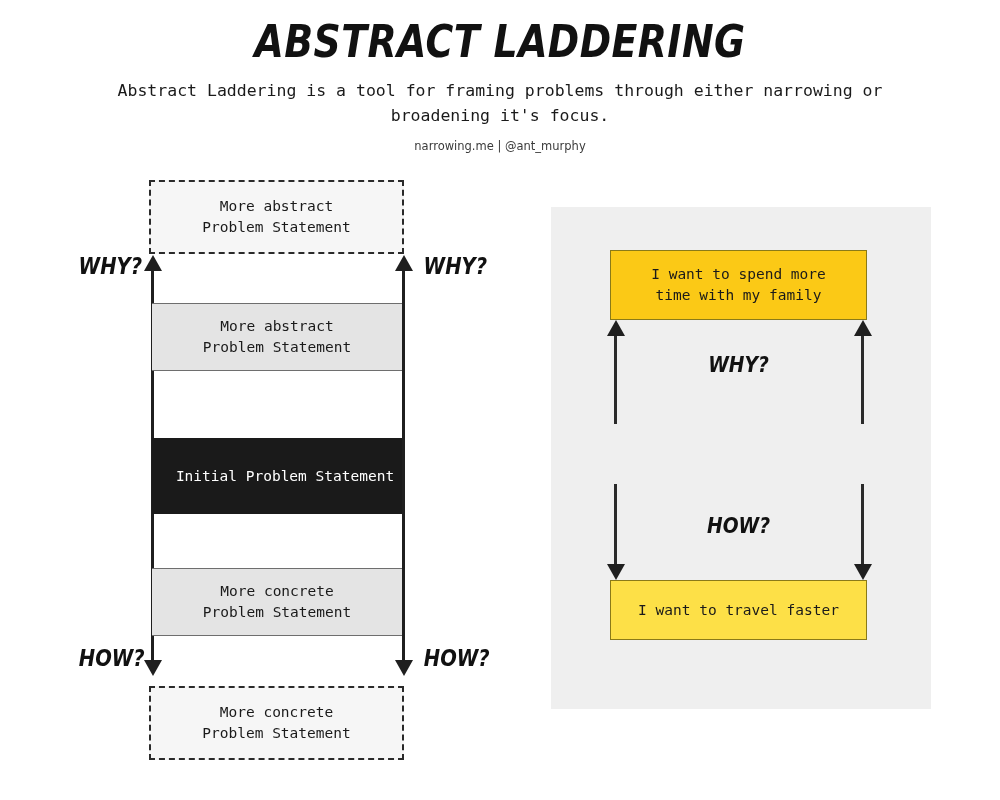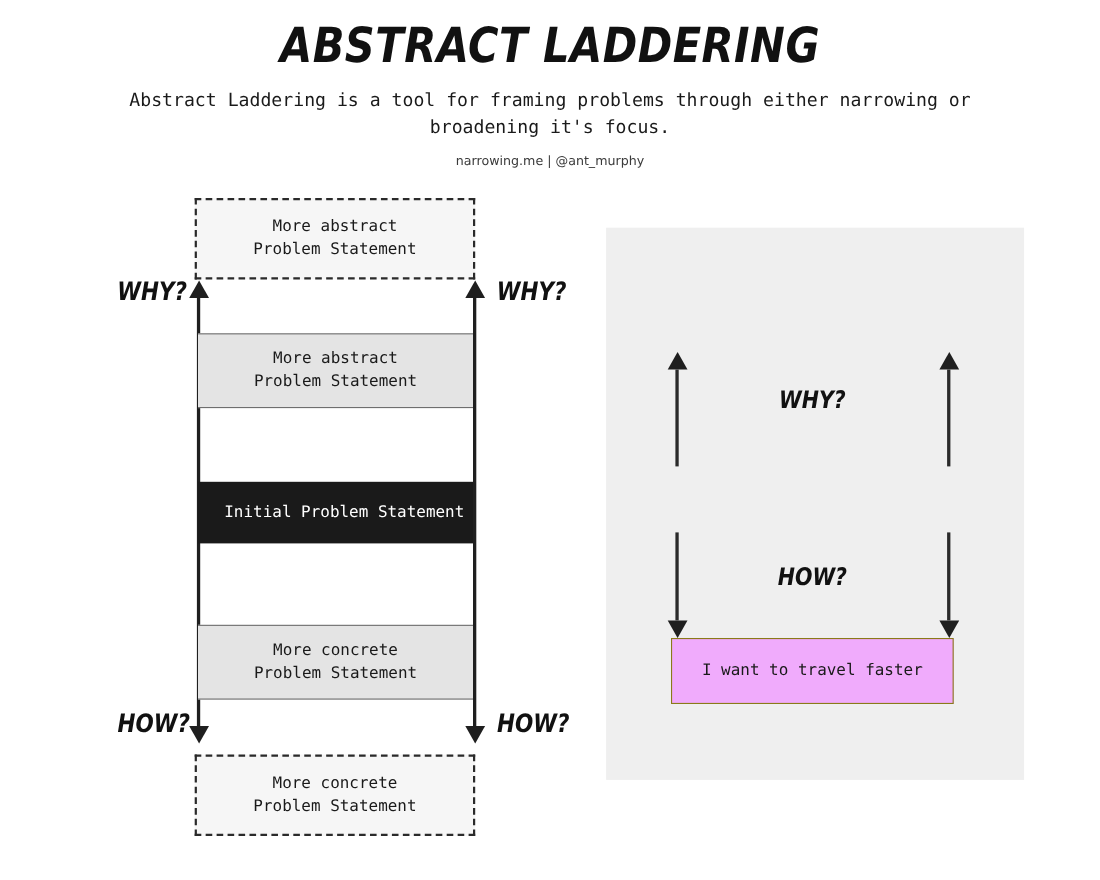--- a/index.html
+++ b/index.html
@@ -46,21 +46,21 @@
     text-align: center;
     font-family: "DejaVu Sans", "Liberation Sans", sans-serif;
     font-size: 11.5px;
     color: #3a3a3a;
   }
 
   
   #ladder {
     position: absolute;
     left: 0; top: 0;
-    width: 520px; height: 800px; margin-left: 28px;
+    width: 520px; height: 800px;
   }
   .rail {
     position: absolute;
     width: 3px;
     background: #1f1f1f;
   }
   .rail-left  { left: 151px; }
   .rail-right { left: 402px; }
   .rail-top    { top: 266px; height: 394px; }
 
@@ -193,43 +193,44 @@
   <div class="arrow arrow-up" style="left:394.5px;top:255px;"></div>
 
   <div class="arrow arrow-down" style="left:143.5px;top:660px;"></div>
   <div class="arrow arrow-down" style="left:394.5px;top:660px;"></div>
 
   <div class="side-label" style="left:73px;top:253px;">WHY?</div>
   <div class="side-label" style="left:418px;top:253px;">WHY?</div>
 
   <div class="rung rung-gray" style="top:303px;height:68px;">More abstract<br>Problem Statement</div>
 
-  <div class="rung rung-black" style="top:438px;height:56px;padding-left:16px;">Initial Problem Statement</div>
+  <div class="rung rung-black" style="top:438px;height:76px;padding-left:16px;">Initial Problem Statement</div>
 
   <div class="rung rung-gray" style="top:568px;height:68px;">More concrete<br>Problem Statement</div>
 
   <div class="side-label" style="left:73px;top:645px;">HOW?</div>
   <div class="side-label" style="left:418px;top:645px;">HOW?</div>
 
   <div class="dashbox" style="top:686px;height:74px;">More concrete<br>Problem Statement</div>
 </div>
 
 <div id="example">
 
 
   <div class="ex-panel"></div>
 
+  <div class="ex-box" style="top:250px;height:70px;background:#fbc916;">I want to spend more<br>time with my family</div>
 
   <div class="ex-rail" style="left:94px;top:336px;height:88px;"></div>
   <div class="ex-rail" style="left:341px;top:336px;height:88px;"></div>
   <div class="arrow arrow-up" style="left:86.5px;top:320px;"></div>
   <div class="arrow arrow-up" style="left:333.5px;top:320px;"></div>
   <div class="ex-mid-label" style="top:352px;">WHY?</div>
 
 
   <div class="ex-rail" style="left:94px;top:484px;height:80px;"></div>
   <div class="ex-rail" style="left:341px;top:484px;height:80px;"></div>
   <div class="arrow arrow-down" style="left:86.5px;top:564px;"></div>
   <div class="arrow arrow-down" style="left:333.5px;top:564px;"></div>
   <div class="ex-mid-label" style="top:513px;">HOW?</div>
 
-  <div class="ex-box" style="top:580px;height:60px;background:#f0abfc;">I want to travel faster</div>
+  <div class="ex-box" style="top:580px;height:60px;background:#fde047;">I want to travel faster</div>
 </div>
 
 </body></html>

